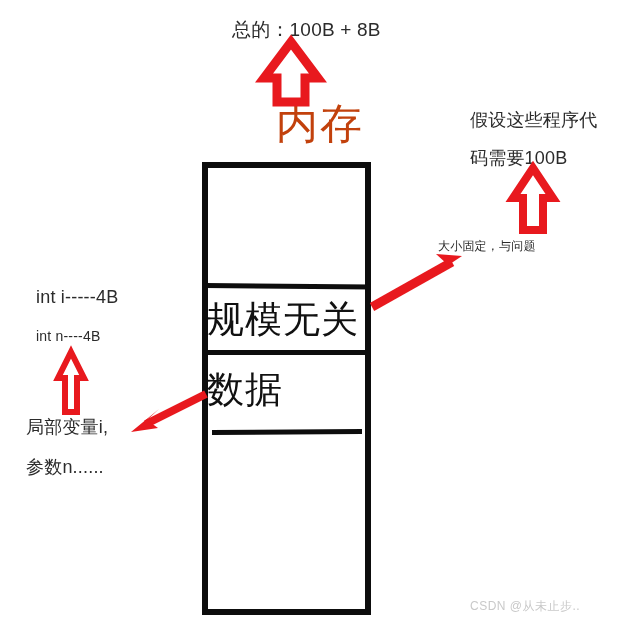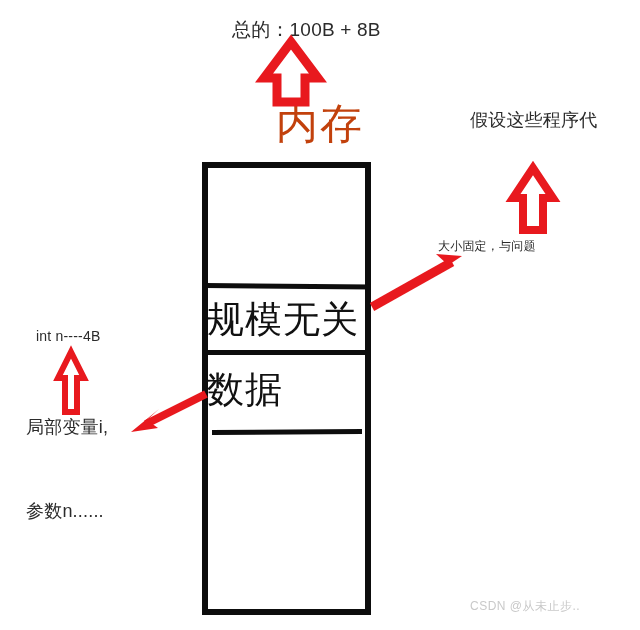--- a/index.html
+++ b/index.html
@@ -55,21 +55,21 @@
     color: #111111;
     letter-spacing: 1px;
   }
   #right-note-a-l1 { left: 470px; top: 108px; font-size: 18px; }
   #right-note-a-l2 { left: 470px; top: 146px; font-size: 18px; }
   #right-note-b-l1 { left: 438px; top: 238px; font-size: 12px; }
   #right-note-b-l2 { left: 452px; top: 281px; font-size: 18px; }
   #left-note-a-l1 { left: 36px; top: 287px; font-size: 18px; }
   #left-note-a-l2 { left: 36px; top: 328px; font-size: 14px; }
   #left-note-b-l1 { left: 26px; top: 415px; font-size: 18px; }
-  #left-note-b-l2 { left: 26px; top: 455px; font-size: 18px; margin-top: 44px; }
+  #left-note-b-l2 { left: 26px; top: 455px; font-size: 18px; }
   #watermark {
     left: 470px;
     top: 598px;
     font-size: 12px;
     color: #c9c9c9;
     letter-spacing: 0.5px;
   }
   
   #memory-box {
     position: absolute;
@@ -109,23 +109,25 @@
   <div id="memory-box"></div>
   <div class="divider" id="divider-top"></div>
   <div class="divider" id="divider-mid"></div>
   <div class="divider" id="divider-bottom"></div>
 
   <div class="txt" id="code-label">规模无关</div>
 
   <div class="txt" id="data-label">数据</div>
 
   <div class="txt" id="right-note-a-l1">假设这些程序代</div>
+  <div class="txt" id="right-note-a-l2">码需要100B</div>
 
   <div class="txt" id="right-note-b-l1">大小固定，与问题</div>
 
+  <div class="txt" id="left-note-a-l1">int i-----4B</div>
   <div class="txt" id="left-note-a-l2">int n----4B</div>
 
   <div class="txt" id="left-note-b-l1">局部变量i,</div>
   <div class="txt" id="left-note-b-l2">参数n......</div>
 
   <div class="txt" id="watermark">CSDN @从未止步..</div>
 
   <svg id="arrow-layer" viewBox="0 0 640 630">
 
     <polygon points="291,42 318,78 305,78 305,102 277,102 277,78 264,78" fill="none" stroke="#e8191e" stroke-width="9" stroke-linejoin="miter"></polygon>

